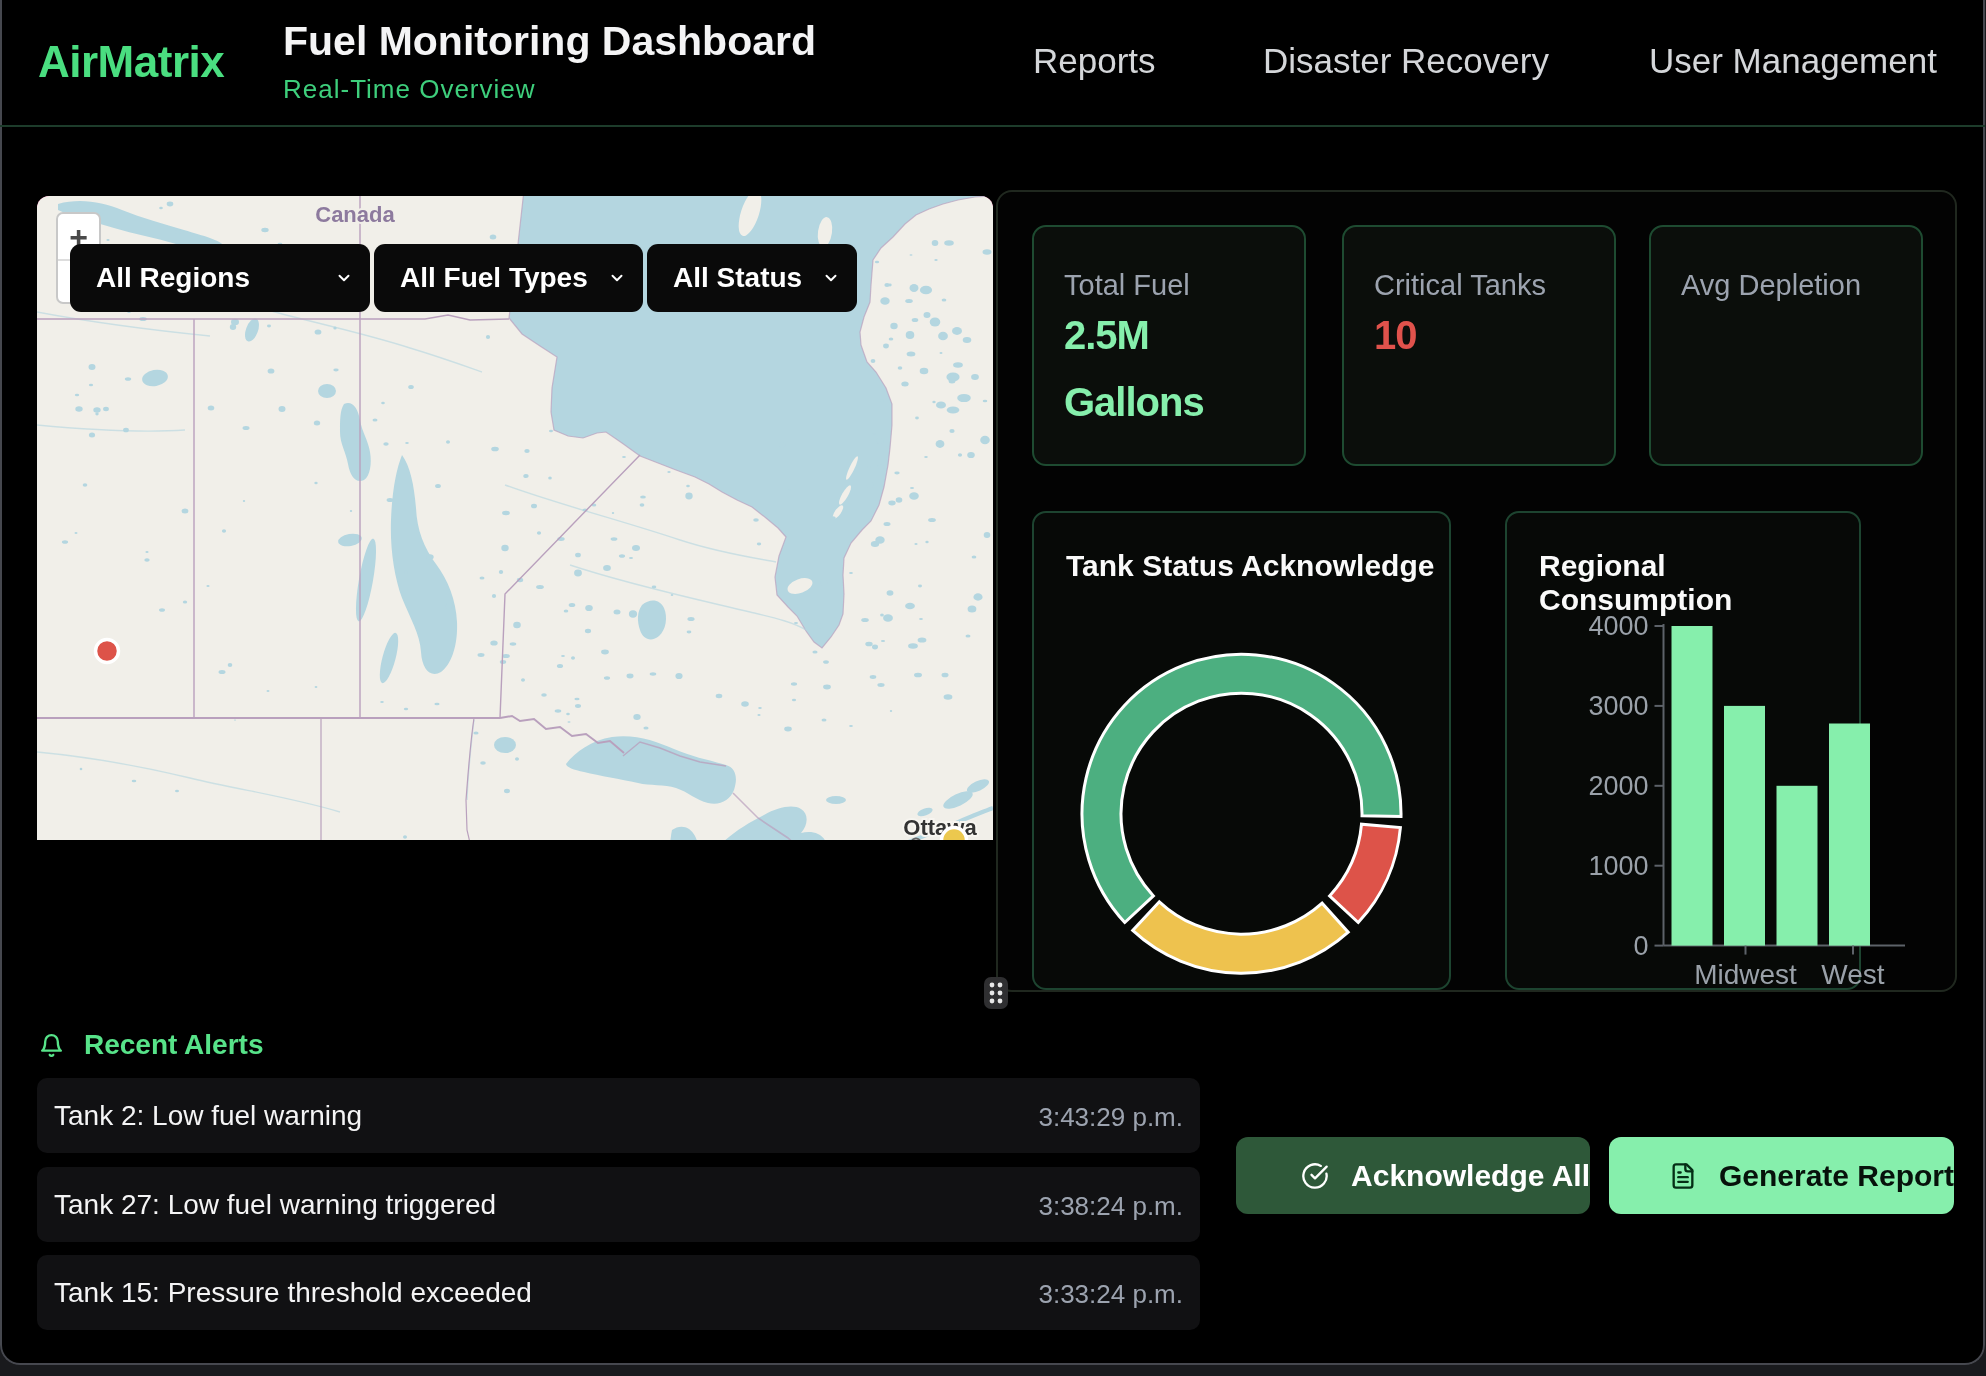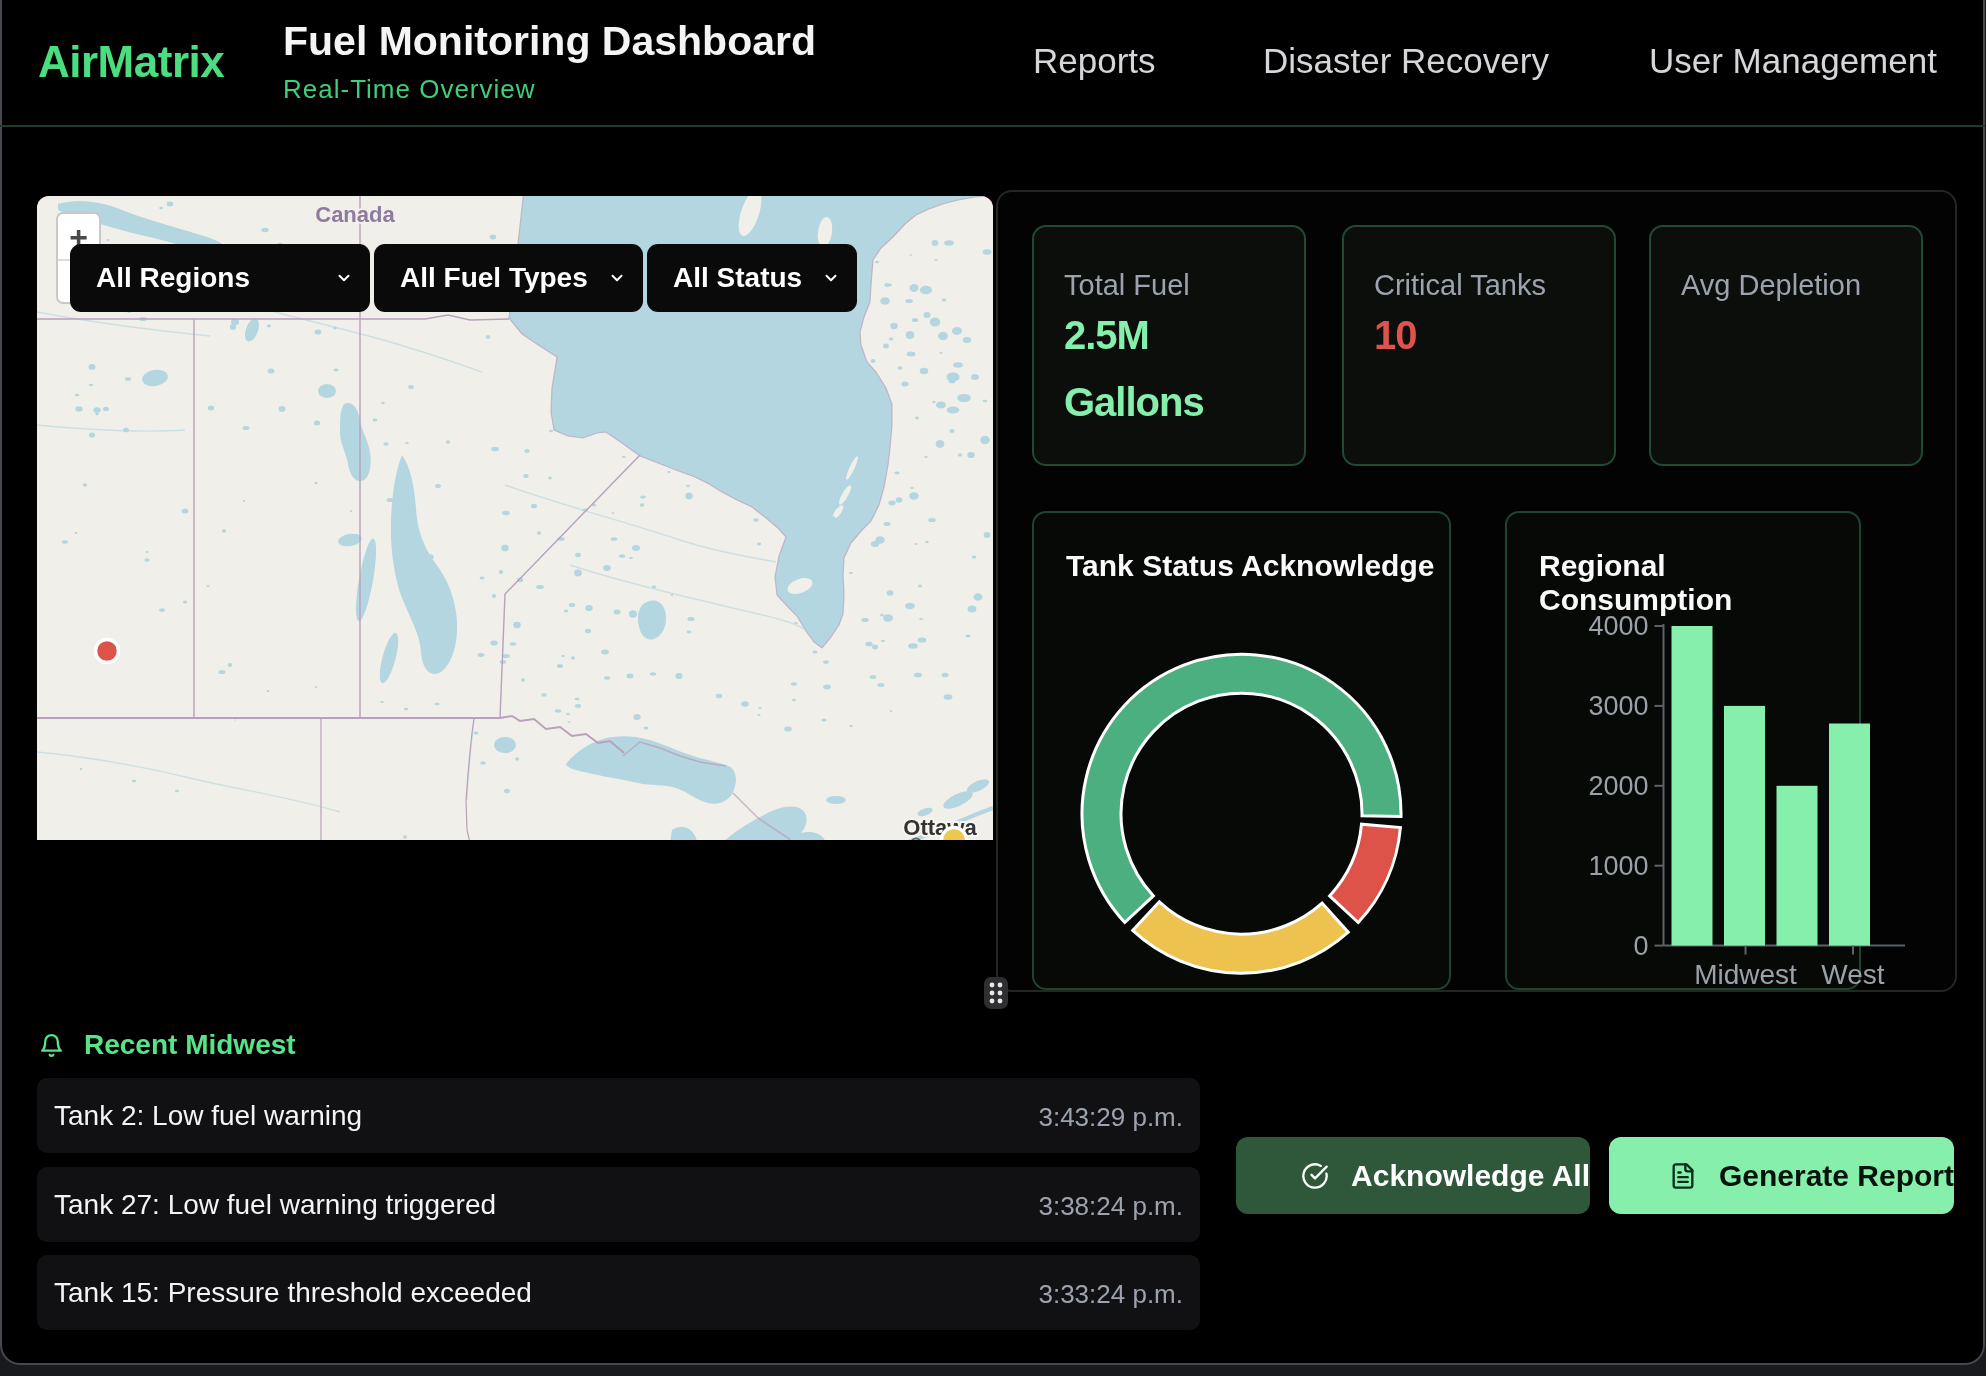--- a/index.html
+++ b/index.html
@@ -483,21 +483,21 @@
           <circle cx="16" cy="24" r="2.4"></circle>
         </g>
     </svg>
   </div>
 
   <div id="alerts-h" style="display:flex; align-items:center; gap:20px;">
     <svg width="25" height="27" viewBox="0 0 24 24" fill="none" stroke="#57e389" stroke-width="2.2" stroke-linecap="round" stroke-linejoin="round">
         <path d="M6 8a6 6 0 0 1 12 0c0 7 3 9 3 9H3s3-2 3-9"></path>
         <path d="M10.3 21a1.94 1.94 0 0 0 3.4 0"></path>
       </svg>
-    <span style="font-size:28px; font-weight:700; color:#57e389;">Recent Midwest</span>
+    <span style="font-size:28px; font-weight:700; color:#57e389;">Recent Alerts</span>
   </div>
   <div class="arow" style="top:1102px;">
       <div class="atext">Tank 2: Low fuel warning</div>
       <div class="atime">3:43:29 p.m.</div>
     </div>
   <div class="arow" style="top:1191px;">
       <div class="atext">Tank 27: Low fuel warning triggered</div>
       <div class="atime">3:38:24 p.m.</div>
     </div>
   <div class="arow" style="top:1279px;">

